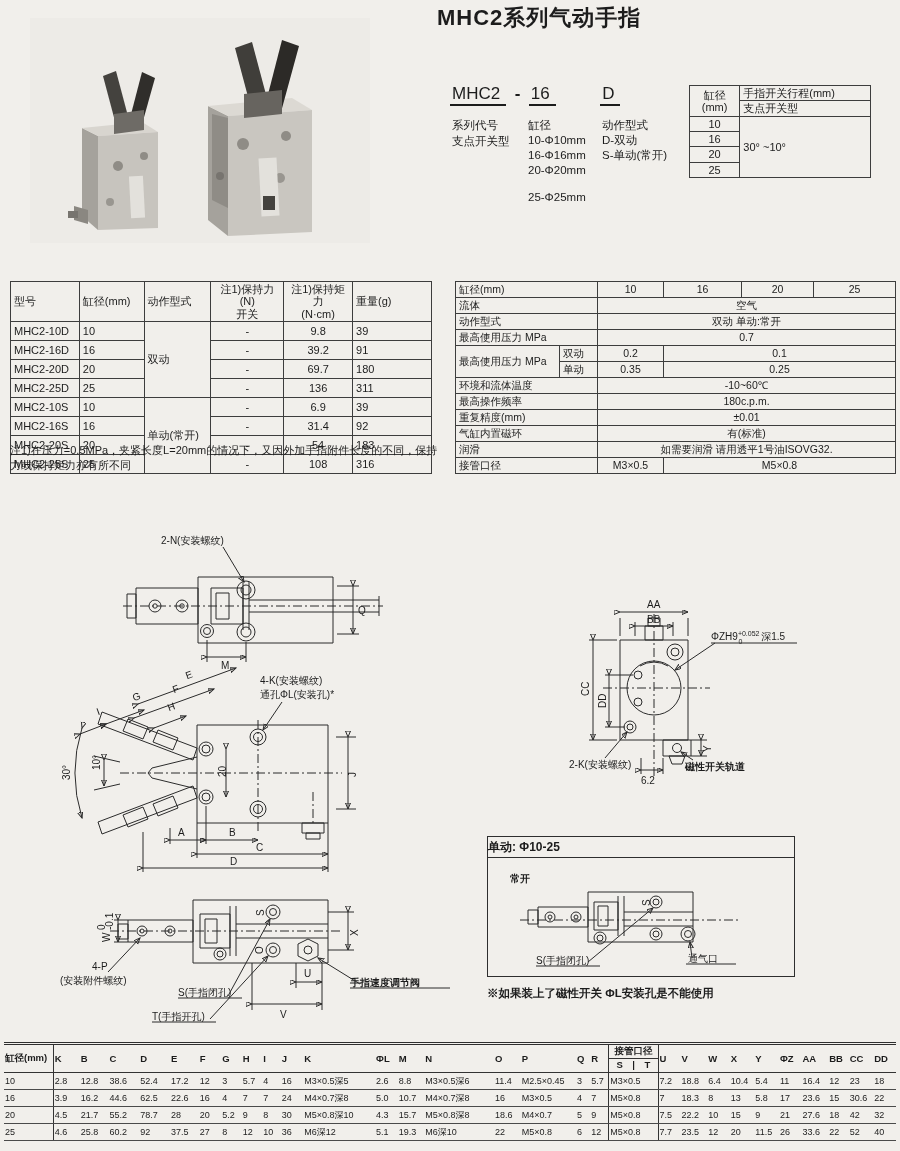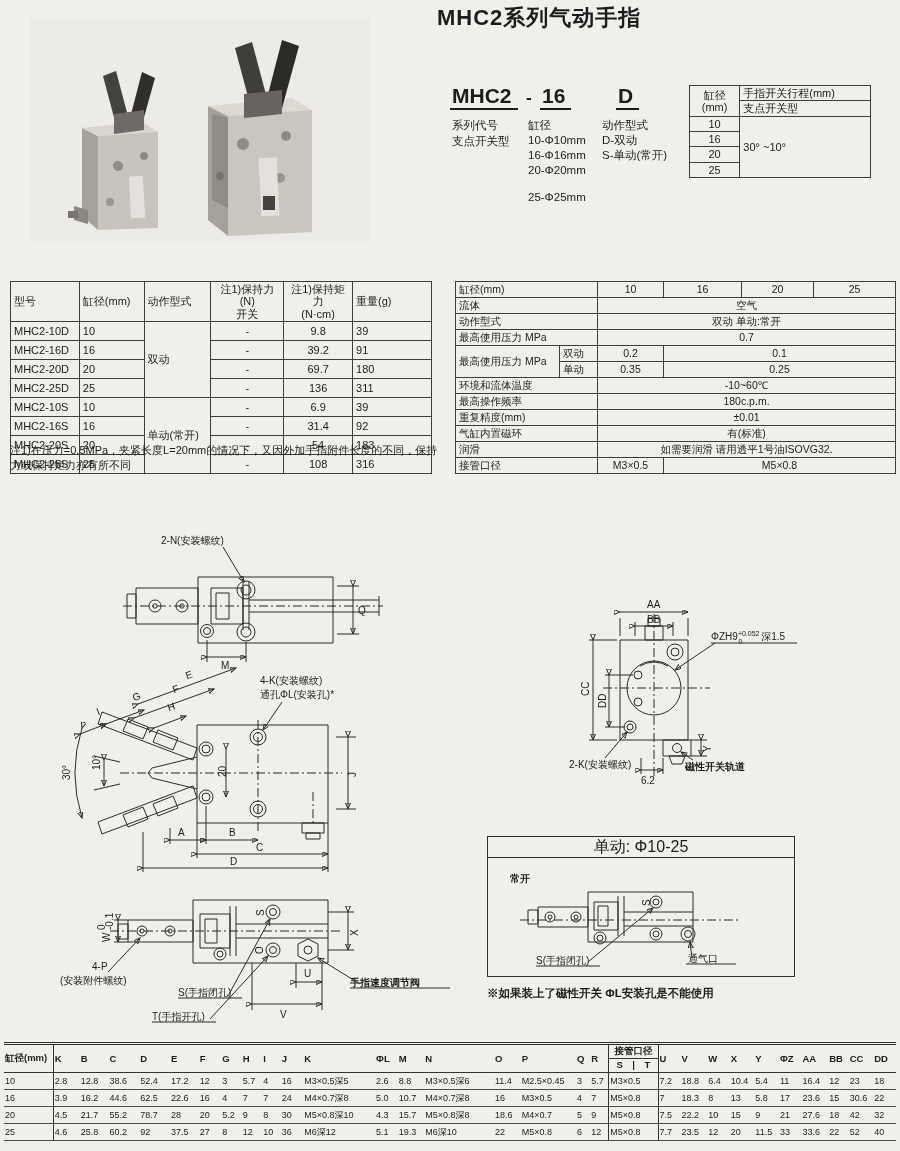--- a/index.html
+++ b/index.html
@@ -2,21 +2,21 @@
 <html><head>
 <meta charset="utf-8">
 <style>
   html,body{margin:0;padding:0;}
   body{width:900px;height:1151px;background:#f1efeb;font-family:"Liberation Sans",sans-serif;color:#1c1c1c;position:relative;overflow:hidden;}
   .abs{position:absolute;}
   .txt{white-space:pre-line;}
   
   #title{left:437px;top:3px;font-size:22px;font-weight:bold;letter-spacing:1px;}
   
-  .code-part{font-size:21px;font-weight:bold;border-bottom:2px solid #1c1c1c;padding:0 6px 1px 2px;}
+  .code-part{font-size:17px;font-weight:normal;border-bottom:2px solid #1c1c1c;padding:0 6px 1px 2px;}
   .code-dash{font-size:17px;font-weight:bold;}
   .olabel{font-size:11.5px;line-height:15px;text-align:right;}
   
   table{border-collapse:collapse;table-layout:fixed;}
   .grid td,.grid th{border:1px solid #3d3d3d;font-size:11px;font-weight:normal;padding:1px 3px;line-height:1.12;vertical-align:middle;overflow:hidden;}
   .grid{border:1.5px solid #2e2e2e;}
   .cjk-h{font-weight:bold;}
   .cen{text-align:center;}
   .lft{text-align:left;}
   
@@ -39,21 +39,21 @@
   
   svg text{font-size:10px;fill:#1c1c1c;}
   svg .dim{font-size:10px;}
   svg line,svg rect,svg circle,svg path,svg polygon,svg polyline{vector-effect:non-scaling-stroke;}
   .draw line,.draw polyline,.draw path{stroke:#2b2b2b;stroke-width:1;fill:none;}
   .draw rect,.draw circle,.draw polygon{stroke:#2b2b2b;stroke-width:1;fill:none;}
   .cl{stroke-dasharray:9 3 2 3;}
   .thin{stroke-width:0.75;}
   
   #sa-box{left:487px;top:836px;width:306px;height:139px;border:1.5px solid #2e2e2e;background:transparent;}
-  #sa-title{border-bottom:1.5px solid #2e2e2e;height:20px;text-align:center;font-size:16px;font-weight:normal;line-height:20px;}
+  #sa-title{border-bottom:1.5px solid #2e2e2e;height:20px;font-size:12px;font-weight:bold;line-height:20px;}
   #sa-note{left:487px;top:986px;font-size:11.5px;font-weight:bold;}
 </style>
 </head>
 <body>
 
 <div id="title" class="abs">MHC2系列气动手指</div>
 
 <svg class="abs" style="left:30px;top:18px" width="340" height="225" viewBox="0 0 340 225">
   <rect x="0" y="0" width="340" height="225" fill="#edebe7"></rect>
 
@@ -766,20 +766,20 @@
         <td class="lft">22</td>
         <td class="lft">M5×0.8</td>
         <td class="lft">6</td>
         <td class="lft">12</td>
         <td class="lft vline-l vline-r">M5×0.8</td>
         <td class="lft">7.7</td>
         <td class="lft">23.5</td>
         <td class="lft">12</td>
         <td class="lft">20</td>
         <td class="lft">11.5</td>
-        <td class="lft">33</td>
+        <td class="lft">26</td>
         <td class="lft">33.6</td>
         <td class="lft">22</td>
         <td class="lft">52</td>
         <td class="lft">40</td>
       </tr>
     </tbody>
 </table>
 
 </body></html>

